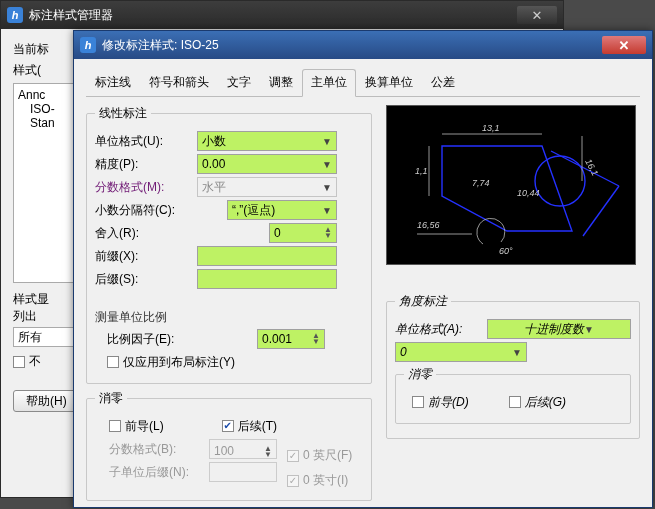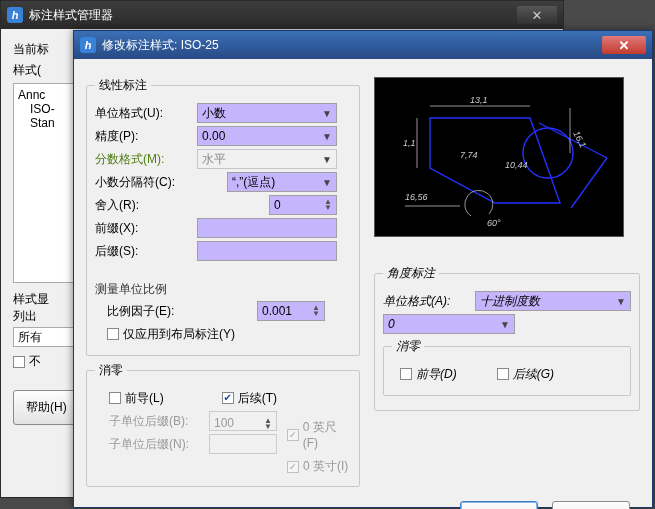--- a/index.html
+++ b/index.html
@@ -56,21 +56,21 @@
   }
   .outer-bottom .combo {
     border:1px solid #aaa; background:#fff; width:160px; height:20px;
     display:flex;align-items:center;padding:0 4px;margin-top:2px;
   }
   .btn {
     display:inline-flex;align-items:center;justify-content:flex-start;
     border:1px solid #8a8a8a;
     background: linear-gradient(#fdfdfd,#e3e3e3);
     border-radius:3px;
-    height:35px;
+    height:22px;
     padding: 0 12px;
     cursor:pointer;
   }
 
   
   .inner-window {
     position: absolute;
     left: 73px; top: 30px;
     width: 580px; height: 478px;
     background: #f0f0f0;
@@ -121,21 +121,21 @@
     border:1px solid #c8c8c8;
     border-radius:2px;
     padding: 6px 8px 8px 8px;
     margin:0 0 6px 0;
   }
   legend { padding:0 4px; font-size:12px; }
   .row { display:flex; align-items:center; gap:6px; margin:3px 0; min-height:20px;}
   .row .lbl { width: 96px; }
   .row .lbl2 { width: 108px; }
   .combo, .textin, .spin {
-    border:1px solid #a0a0a0; background:#c4b5fd;
+    border:1px solid #a0a0a0; background:#bef264;
     height:20px; display:flex;align-items:center;
     padding:0 4px; font-size:12px;
   }
   .combo { width:140px; justify-content:space-between; }
   .combo.disabled { background:#f0f0f0; color:#888; border-color:#c5c5c5;}
   .arrow { font-size:10px; color:#444; }
   .textin { width:140px; }
   .spin { width:68px; justify-content:space-between; }
   .spin .spinbtns { display:flex;flex-direction:column;line-height:6px;font-size:8px;color:#555; }
   .cbx { display:flex;align-items:center;gap:4px; }
@@ -192,41 +192,50 @@
   </div>
 </div>
 
 <div class="inner-window">
   <div class="inner-title">
     <span class="app-icon">h</span>
     <span>修改标注样式: ISO-25</span>
     <div class="close">✕</div>
   </div>
   <div class="inner-body">
+    <div class="tabs">
+      <div class="tab"><span>标注线</span></div>
+      <div class="tab"><span>符号和箭头</span></div>
+      <div class="tab"><span>文字</span></div>
+      <div class="tab"><span>调整</span></div>
+      <div class="tab active"><span>主单位</span></div>
+      <div class="tab"><span>换算单位</span></div>
+      <div class="tab"><span>公差</span></div>
+    </div>
 
     <div class="content">
       <div class="left-col">
         <fieldset>
           <legend>线性标注</legend>
           <div class="row">
             <span class="lbl">单位格式(U):</span>
             <div class="combo">
               <span>小数</span>
                 <span class="arrow">▼</span>
             </div>
           </div>
           <div class="row">
             <span class="lbl">精度(P):</span>
             <div class="combo">
               <span>0.00</span>
                 <span class="arrow">▼</span>
             </div>
           </div>
           <div class="row">
-            <span class="lbl" style="color:#4d7c0f;">分数格式(M):</span>
+            <span class="lbl" style="color:#701a75;">分数格式(M):</span>
             <div class="combo disabled">
               <span>水平</span>
                 <span class="arrow">▼</span>
             </div>
           </div>
           <div class="row">
             <span class="lbl">小数分隔符(C):</span>
             <div class="combo" style="width:110px;margin-left:30px;">
               <span>“,”(逗点)</span>
                 <span class="arrow">▼</span>
@@ -276,21 +285,21 @@
             <div class="cbx">
               <span class="box"></span>
               <span>前导(L)</span>
             </div>
             <div class="cbx">
               <span class="box" style="color:#1a4aa8;">✔</span>
               <span>后续(T)</span>
             </div>
           </div>
           <div class="row" style="color:#999;">
-            <span class="lbl2" style="padding-left:14px;">子单位后缀(B):</span>
+            <span class="lbl2" style="padding-left:14px;">分数格式(B):</span>
             <div class="spin" style="background:#f0f0f0;border-color:#ccc;color:#999;align-items:flex-end;">
               <span>100</span>
               <span class="spinbtns">▲<br>▼</span>
             </div>
           </div>
           <div class="row" style="color:#999;">
             <span class="lbl2" style="padding-left:14px;">子单位后缀(N):</span>
             <div class="textin" style="width:68px;background:#f0f0f0;border-color:#ccc;"></div>
           </div>
           <div class="row" style="padding-left:14px;gap:36px;margin-top:-38px;margin-left:178px;flex-direction:column;align-items:flex-start;gap:8px;">
@@ -331,21 +340,21 @@
               <text x="30" y="122">16,56</text>
               <text x="112" y="148">60°</text>
             </g>
           </svg>
         </div>
 
         <fieldset style="margin-top:28px;">
           <legend>角度标注</legend>
           <div class="row">
             <span class="lbl" style="width:86px;">单位格式(A):</span>
-            <div class="combo" style="width:156px;">
+            <div class="combo" style="width:144px;justify-content:center;">
               <span>十进制度数</span>
                 <span class="arrow">▼</span>
             </div>
           </div>
           <div class="row">
             <div class="combo" style="width:132px;">
               <span>0</span>
                 <span class="arrow">▼</span>
             </div>
           </div>

